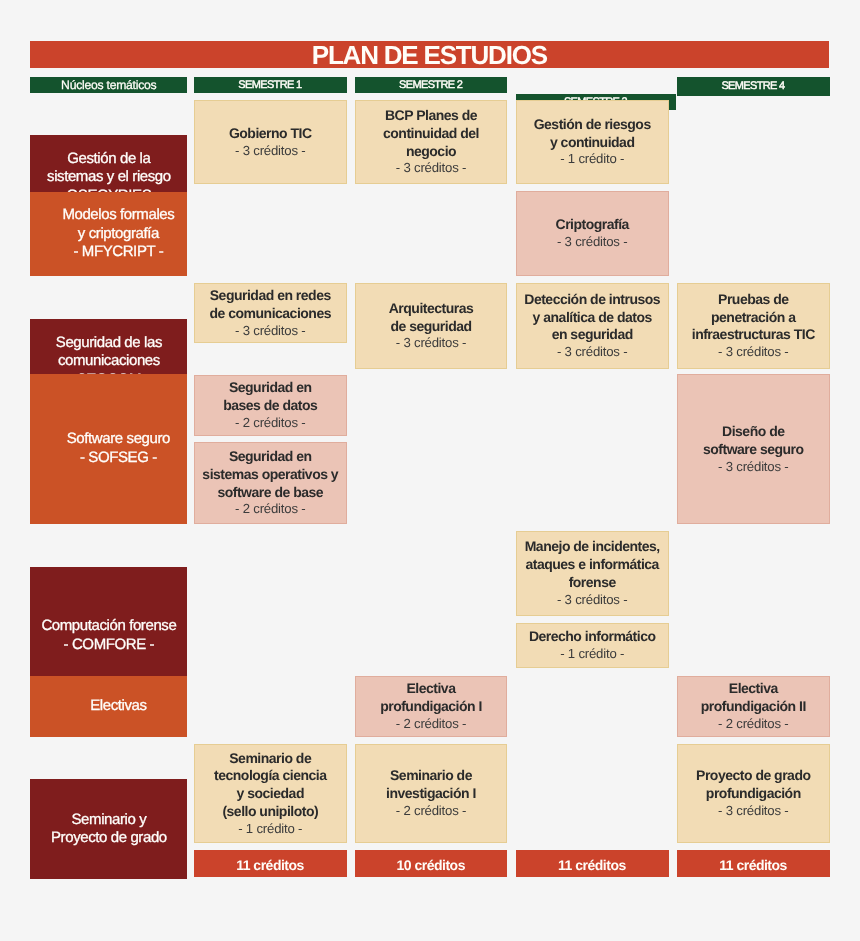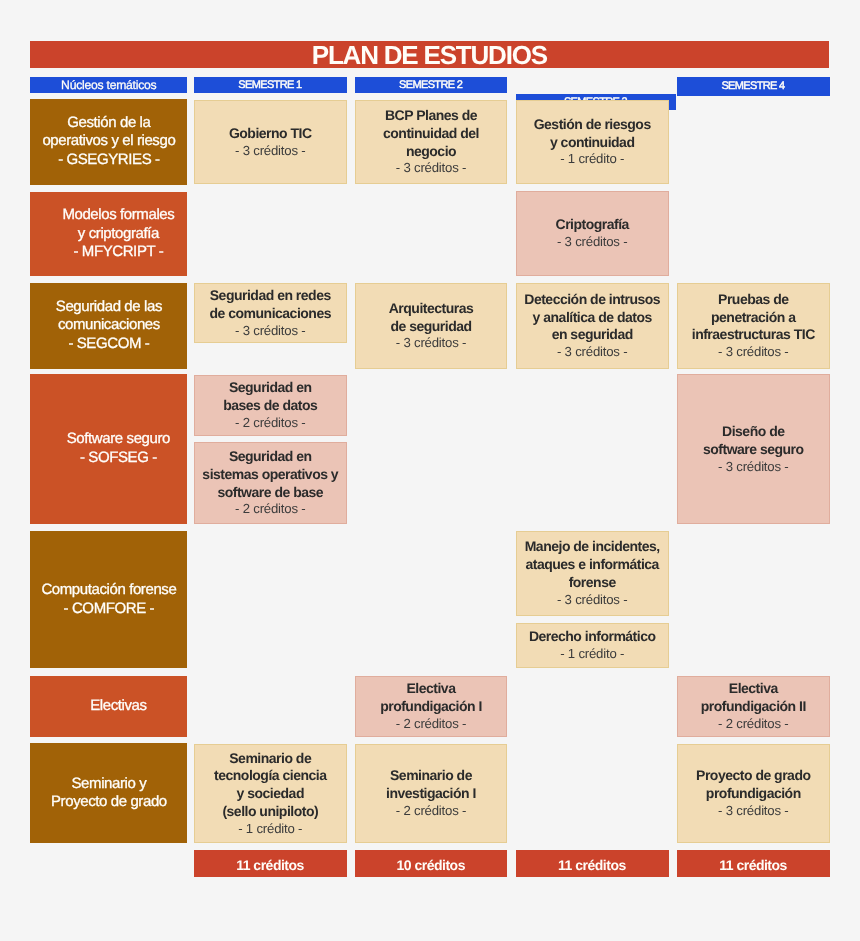--- a/index.html
+++ b/index.html
@@ -4,26 +4,26 @@
 <title>Plan de estudios</title>
 <style>
   html,body{margin:0;padding:0;}
   body{width:860px;height:941px;background:#f5f5f5;
        font-family:"Liberation Sans",sans-serif;-webkit-font-smoothing:antialiased;text-rendering:geometricPrecision;}
   #sheet{position:relative;width:860px;height:941px;overflow:hidden;}
   .cell{position:absolute;box-sizing:border-box;display:flex;flex-direction:column;
         align-items:center;justify-content:center;text-align:center;}
   .title-bar{background:#cb432b;color:#fffdf8;font-weight:bold;font-size:26px;
              letter-spacing:-1.2px;text-indent:-1.2px;padding-top:2.5px;}
-  .hdr{background:#1d4ed8;color:#fffdf8;font-size:11px;letter-spacing:-0.65px;text-indent:-0.65px;
+  .hdr{background:#14532d;color:#fffdf8;font-size:11px;letter-spacing:-0.65px;text-indent:-0.65px;
        -webkit-text-stroke:0.45px #fffdf8;}
   .hdr.wide{font-size:12.2px;letter-spacing:-0.25px;text-indent:-0.25px;-webkit-text-stroke:0.28px #fffdf8;}
   .nuc{font-size:15px;letter-spacing:-0.4px;line-height:18.7px;color:#fffefb;
        -webkit-text-stroke:0.3px #fffefb;paint-order:stroke fill;}
-  .nuc.orange{background:#a16207;}
+  .nuc.orange{background:#7f1d1d;margin-top:36px;}
   .nuc.red{background:#cb5226;padding-left:19px;}
   .course{font-size:14px;letter-spacing:-0.5px;line-height:17.8px;font-weight:bold;color:#2b2b2b;}
   .course.tan{background:#f2dcb5;border:1px solid #e6cd93;}
   .course.pink{background:#ebc4b6;border:1px solid #e0ad9d;}
   .credits{font-weight:normal;font-size:13.2px;letter-spacing:-0.2px;line-height:16.5px;color:#3c3c3c;}
   .footer-bar{background:#cb432b;color:#fffdf8;font-weight:bold;font-size:14px;letter-spacing:-0.5px;text-indent:-0.5px;padding-top:3px;text-align:right;}
   .ln{display:block;white-space:nowrap;}
 </style>
 </head>
 <body>
@@ -43,21 +43,21 @@
     </div>
 <div class="cell hdr" style="left:515.8px;top:94px;width:160px;height:16.2px">
       <span>SEMESTRE 3</span>
     </div>
 <div class="cell hdr" style="left:676.9px;top:76.7px;width:152.8px;height:19px">
       <span>SEMESTRE 4</span>
     </div>
 <div class="cell nuc orange" style="left:30.4px;top:99.0px;width:157.0px;height:85.5px">
       <div class="multiline">
         <span class="ln">Gestión de la</span>
-        <span class="ln">operativos y el riesgo</span>
+        <span class="ln">sistemas y el riesgo</span>
         <span class="ln">- GSEGYRIES -</span>
       </div>
     </div>
 <div class="cell nuc red" style="left:30.4px;top:192.3px;width:157.0px;height:83.7px">
       <div class="multiline">
         <span class="ln">Modelos formales</span>
         <span class="ln">y criptografía</span>
         <span class="ln">- MFYCRIPT -</span>
       </div>
     </div>

